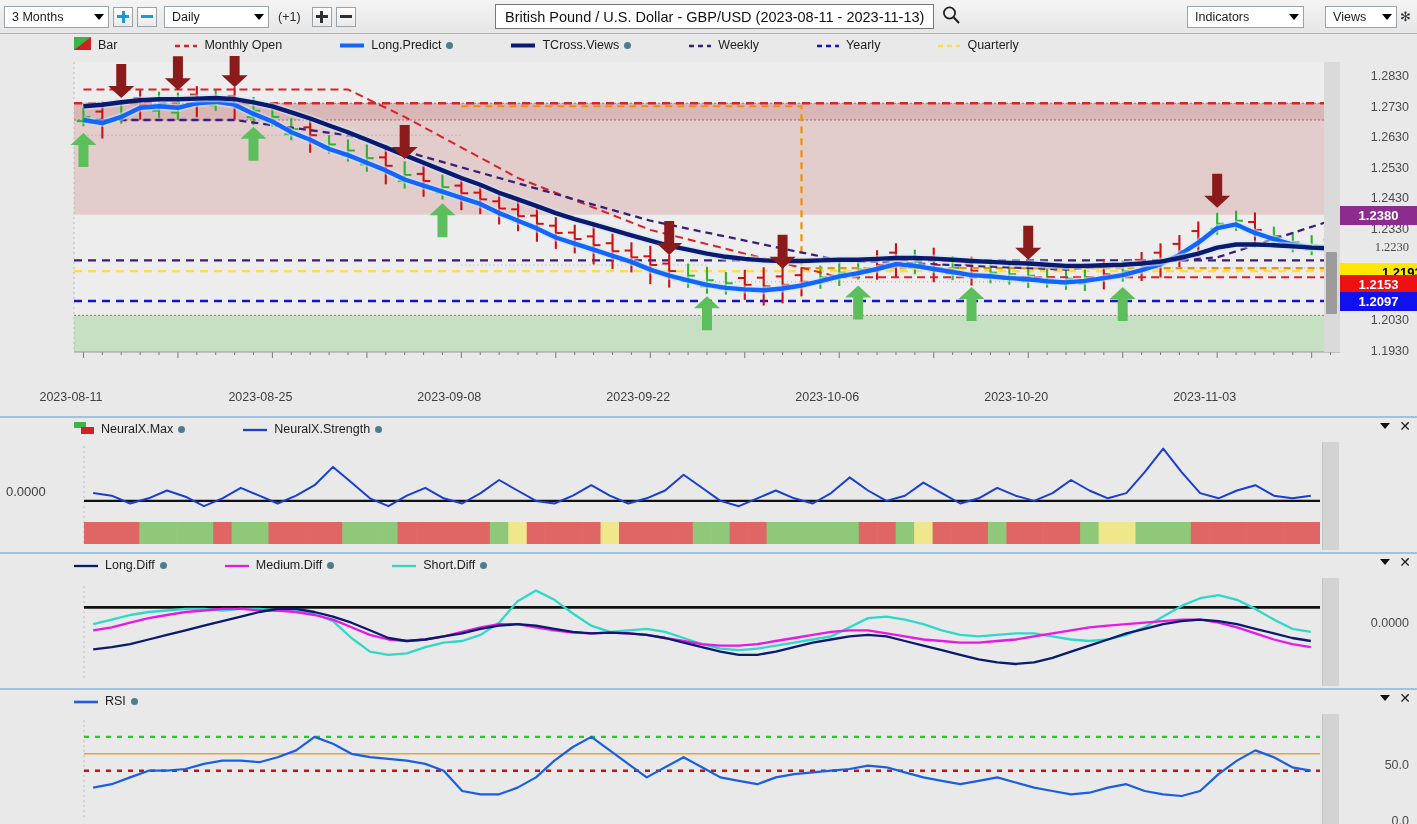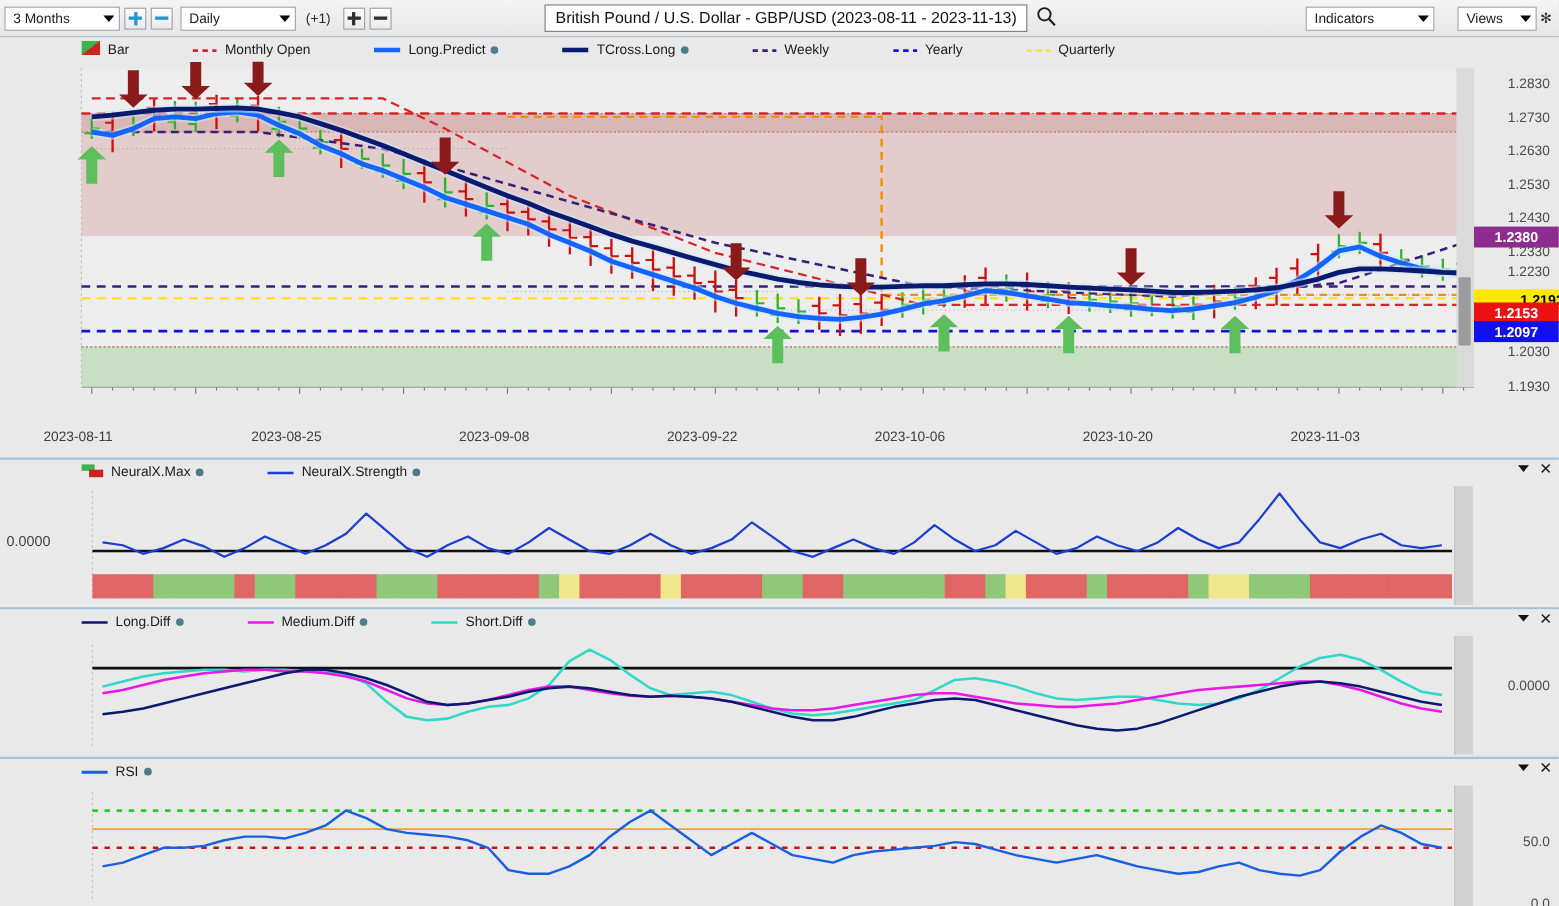--- a/index.html
+++ b/index.html
@@ -158,21 +158,21 @@
       </span>
       <span>Long.Predict</span>
       <span class="dot"></span>
     </div>
     <div class="lg">
       <span class="sw">
         <svg width="24" height="7">
             <line x1="0" y1="3.5" x2="24" y2="3.5" stroke="#0a1a6e" stroke-width="4"></line>
           </svg>
       </span>
-      <span>TCross.Long</span>
+      <span>TCross.Views</span>
       <span class="dot"></span>
     </div>
     <div class="lg">
       <span class="sw">
         <svg width="22" height="6">
             <line x1="0" y1="3" x2="22" y2="3" stroke="#3a1f7a" stroke-width="2.6" stroke-dasharray="5,4"></line>
           </svg>
       </span>
       <span>Weekly</span>
     </div>
@@ -510,21 +510,21 @@
   </div>
 
   <div class="axis-r" style="top:22px;height:360px;">
     <div id="mainticks">
         <div class="axlbl" style="top: 13.2632px;">1.2830</div>
         <div class="axlbl" style="top: 43.7895px;">1.2730</div>
         <div class="axlbl" style="top: 74.3158px;">1.2630</div>
         <div class="axlbl" style="top: 104.842px;">1.2530</div>
         <div class="axlbl" style="top: 135.368px;">1.2430</div>
         <div class="axlbl" style="top: 165.895px;">1.2330</div>
-        <div class="axlbl" style="top: 184px;">1.2230</div>
+        <div class="axlbl" style="top: 184px; font-family: Liberation Serif, serif;">1.2230</div>
         <div class="axlbl" style="top: 226.947px;">1.2130</div>
         <div class="axlbl" style="top: 257.474px;">1.2030</div>
         <div class="axlbl" style="top: 288px;">1.1930</div>
       </div>
     <div id="mainpills">
         <div class="pill" style="background: rgb(142, 43, 142); color: rgb(255, 255, 255); top: 149.632px;">1.2380</div>
         <div class="pill" style="background: rgb(255, 232, 0); color: #000000; top: 206.716px; padding-left: 42px;">1.2193</div>
         <div class="pill" style="background: rgb(238, 17, 17); color: rgb(255, 255, 255); top: 218.926px;">1.2153</div>
         <div class="pill" style="background: rgb(17, 17, 238); color: rgb(255, 255, 255); top: 236.021px;">1.2097</div>
       </div>

